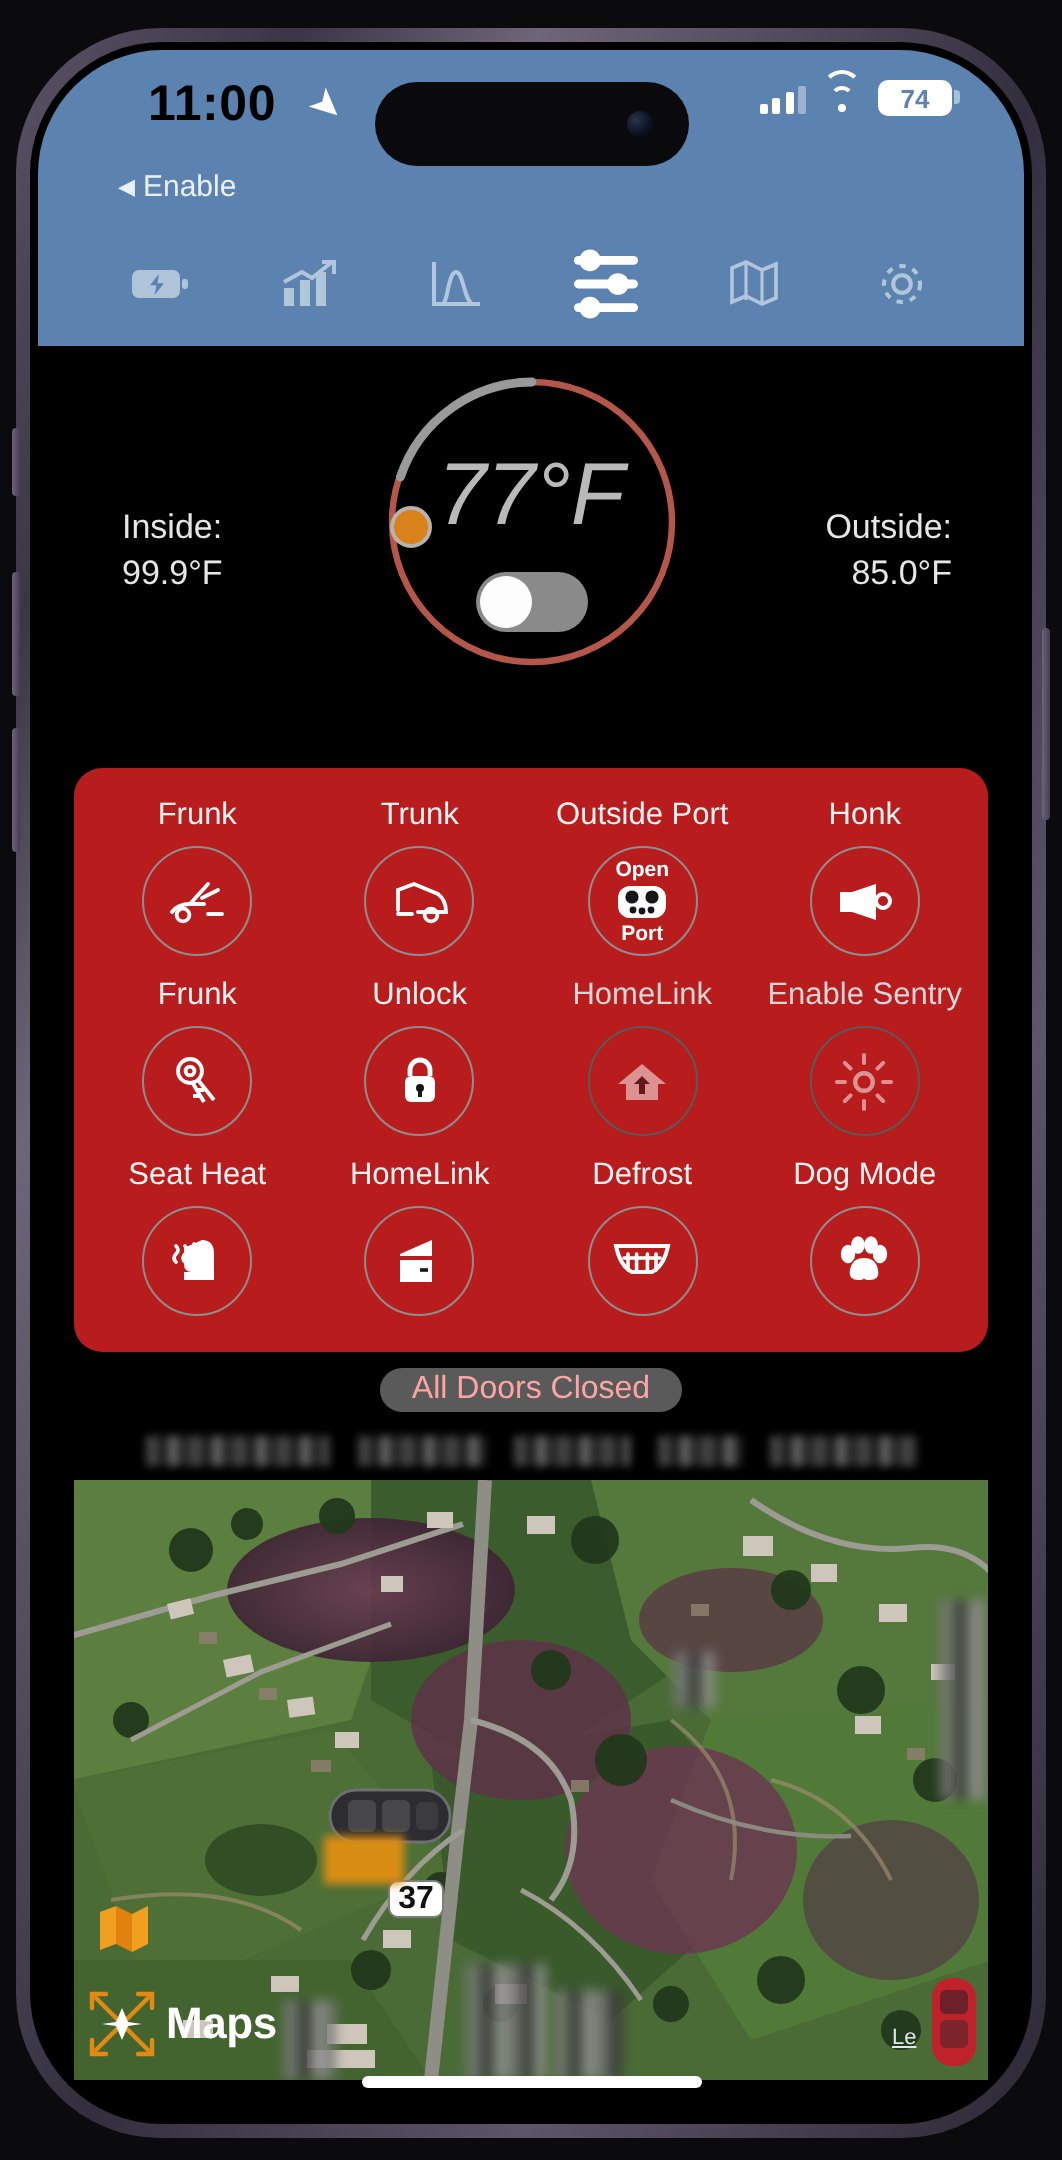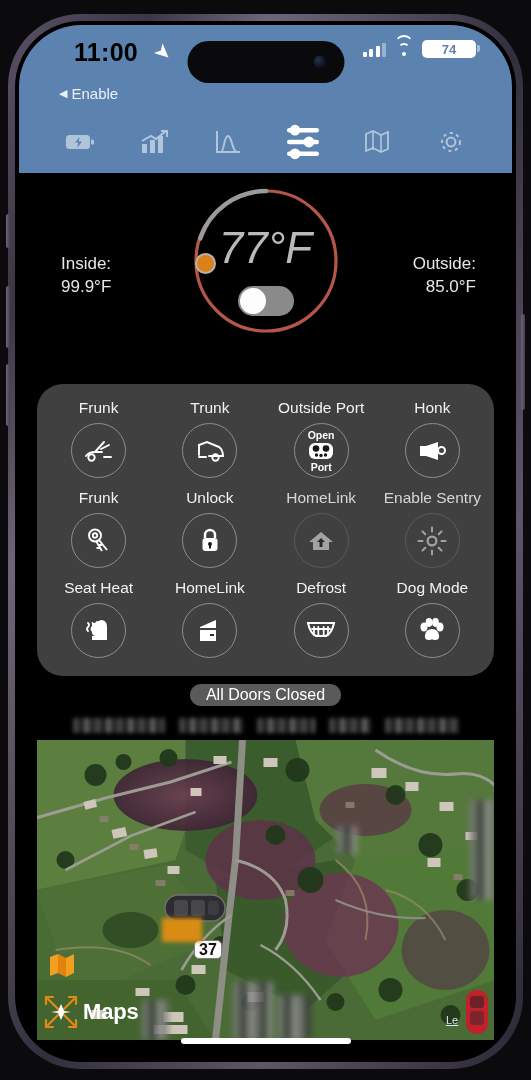--- a/index.html
+++ b/index.html
@@ -63,21 +63,21 @@
   .wifi span {
     position:absolute; left:50%; bottom:0; transform:translateX(-50%);
     border: 2px solid #fff; border-bottom-color:transparent;
     border-left-color:transparent; border-right-color:transparent;
     border-radius:50%;
   }
   .wifi span:nth-child(1){ width:20px; height:20px; bottom:2px; }
   .wifi span:nth-child(2){ width:12px; height:12px; bottom:2px; }
   .wifi span:nth-child(3){ width:4px;height:4px;bottom:1px;background:#fff;border-radius:50%;border:none;}
   .batt {
-    width:54px; height:18px; border-radius:5px; background:#fff;
+    width:37px; height:18px; border-radius:5px; background:#fff;
     color:#5c83b0; font-size:13px; font-weight:700;
     display:flex; align-items:center; justify-content:center; position:relative;
   }
   .batt:after{
     content:""; position:absolute; right:-4px; top:5px; width:3px;height:7px;
     background:#a8c0d8; border-radius:0 2px 2px 0;
   }
   .sb-back {
     position:absolute; left:40px; top:60px; color:#e9f0f8;
     font-size:15px; display:flex; align-items:center; gap:4px;
@@ -131,22 +131,22 @@
     width:26px;height:26px;border-radius:50%;background:#fdfdfd;margin-left:2px;
   }
   .dial-handle {
     position:absolute; width:21px;height:21px;border-radius:50%;
     background:#d9821a; border:2.5px solid #b9b1ae;
     left: 9px; top: 72px;
   }
 
   
   .ctrl-panel {
-    margin: 6px 18px 0 18px; background:#404040;
-    border-radius:26px; padding: 10px 6px 12px 6px;
+    margin: 6px 18px 0 18px; background:#b91c1c;
+    border-radius:14px; padding: 10px 6px 12px 6px;
   }
   .ctrl-row { display:flex; }
   .ctrl-cell {
     flex:1; display:flex; flex-direction:column; align-items:center;
     padding: 5px 0 6px 0;
   }
   .ctrl-label { color:#f2f2f2; font-size:15.5px; margin-bottom:6px; white-space:nowrap; }
   .ctrl-circ {
     width:55px;height:55px;border-radius:50%;
     border:1.4px solid #8e8e8e;
@@ -156,21 +156,21 @@
   .ctrl-cell.dim .ctrl-label { color:#d6d6d6; }
   .ctrl-cell.dim .ctrl-circ { border-color:#5a5a5a; }
   .ctrl-cell.dim svg { opacity:.52; }
   .cp-text { position:absolute; left:0;right:0; text-align:center; color:#fff; font-weight:700; }
   .cp-top { top:5px; font-size:10.5px; }
   .cp-bot { bottom:4px; font-size:10.5px; }
 
   
   .status-pill-wrap { display:flex; justify-content:center; margin-top:8px; }
   .status-pill {
-    background:#5a5a5a; color:#ffffff; font-size:16px;
+    background:#5a5a5a; color:#fca5a5; font-size:16px;
     padding: 2px 16px; border-radius: 11px;
   }
 
   
   .redacted-row {
     margin: 8px 0 0 0; height: 22px; position:relative;
     display:flex; justify-content:center; align-items:center; gap:14px;
   }
   .redact {
     height: 15px; border-radius:1px; filter: blur(2.2px);

